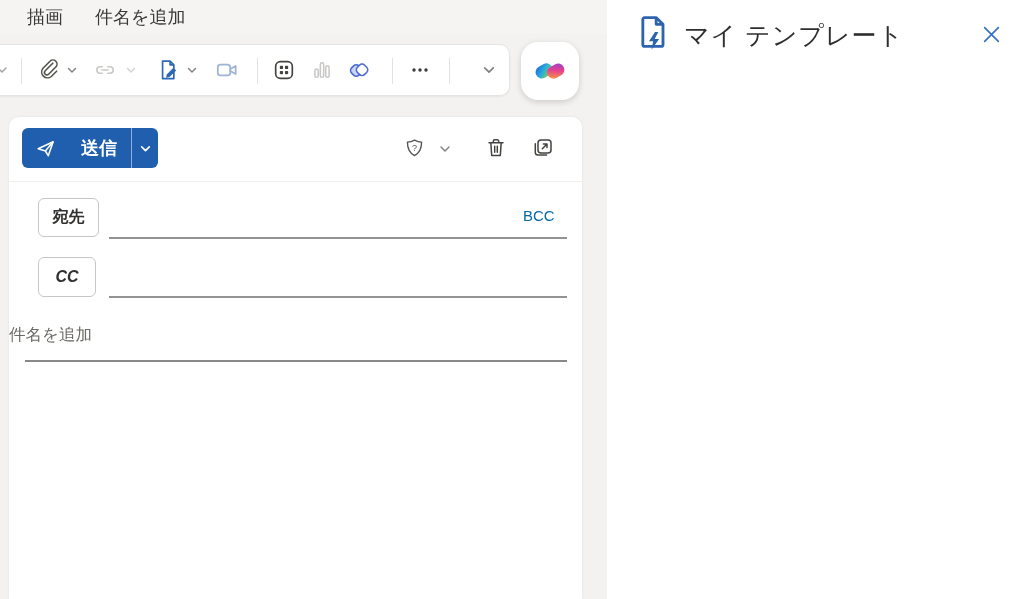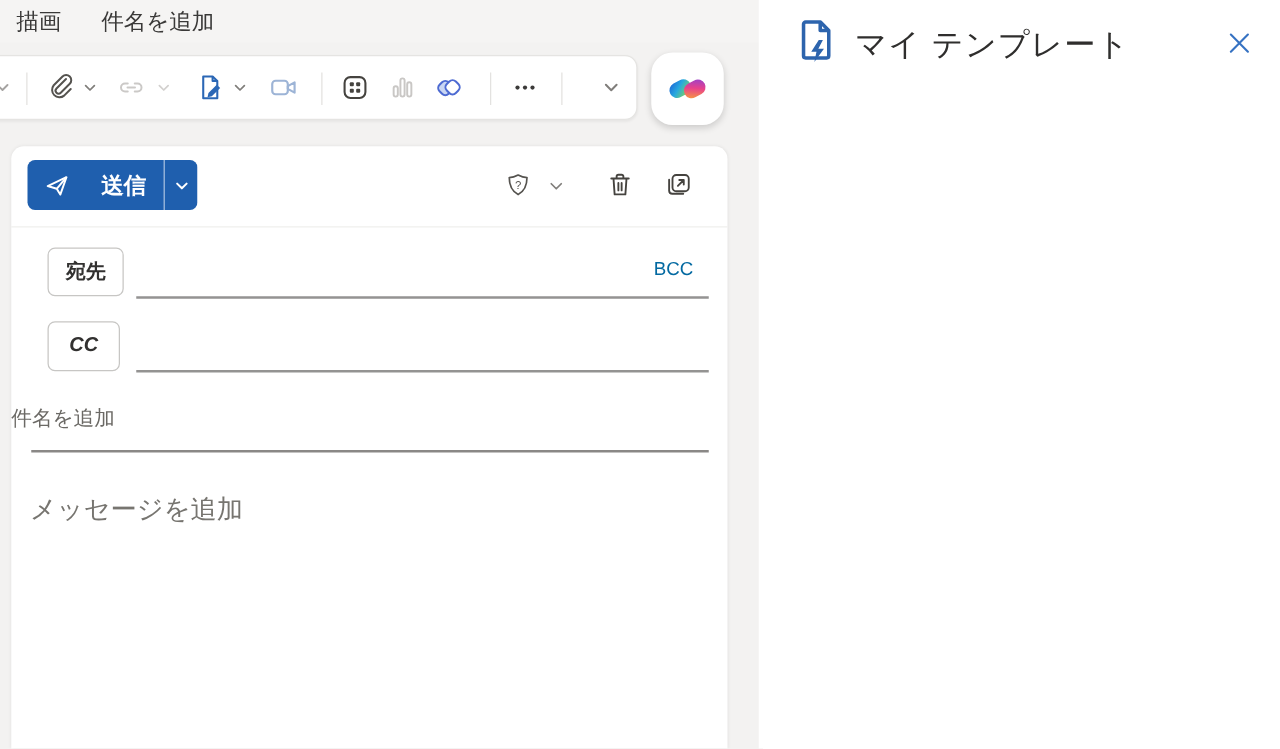--- a/index.html
+++ b/index.html
@@ -2,21 +2,21 @@
 <html><head>
 <meta charset="utf-8">
 <style>
   * { margin:0; padding:0; box-sizing:border-box; }
   html,body { width:1024px; height:599px; overflow:hidden; }
   body { font-family:"Liberation Sans","DejaVu Sans",sans-serif; background:#f3f2f1; }
   #screen { position:relative; width:1024px; height:599px; background:#f3f2f1; overflow:hidden; }
 
   
   .menubar { position:absolute; left:0; top:0; width:607px; height:34px;
-             background:#f5f4f3; display:flex; align-items:center; gap:32px; padding-left:13px; }
+             background:#f5f4f3; display:flex; align-items:center; gap:32px; padding-left:27px; }
   .menu-item { font-size:18px; color:#3a3938; cursor:pointer; white-space:nowrap; }
 
   
   .toolbar-card { position:absolute; left:-28px; top:44px; width:538px; height:52px;
                   background:#fff; border:1px solid #e5e4e2; border-radius:10px;
                   box-shadow:0 1px 2px rgba(0,0,0,.05); }
   .tb { position:absolute; top:50%; transform:translate(-50%,-50%); display:flex;
         align-items:center; justify-content:center; cursor:pointer; }
   .tb-div { position:absolute; top:13px; width:1px; height:26px; background:#e3e2e0; }
 
@@ -238,21 +238,20 @@
 
     <div class="field-btn" style="top:140px; width:58px; height:40px;font-style:italic;">
       <span>CC</span>
     </div>
     <div style="position:absolute; left:100px; top:144px; width:458px; height:34px; cursor:text;"></div>
     <div class="underline" style="left:100px; top:179px; width:458px;"></div>
 
     <span class="subject-ph">件名を追加</span>
     <div class="underline" style="left:16px; top:243px; width:542px; background:#8a8886;"></div>
 
-    <span class="body-ph">メッセージを追加</span>
   </div>
 
   <div class="panel">
     <div class="panel-header">
       <span style="position:absolute; left:27px; top:13px;">
         <svg width="40" height="40" viewBox="0 0 24 24">
           <path d="M6.3 2.8h7.1l4 4V19a1 1 0 01-1 1H6.3a1 1 0 01-1-1V3.8a1 1 0 011-1z" fill="none" stroke="#2d64ad" stroke-width="1.7" stroke-linejoin="round"></path>
           <path d="M13.3 2.8v4h4.1" fill="none" stroke="#2d64ad" stroke-width="1.7" stroke-linejoin="round"></path>
           <path d="M12.6 11.4l-3.6 5.6h2.5l-1 5 4.6-6.4h-2.7l2.2-4.2z" fill="#2d64ad"></path>
         </svg>

